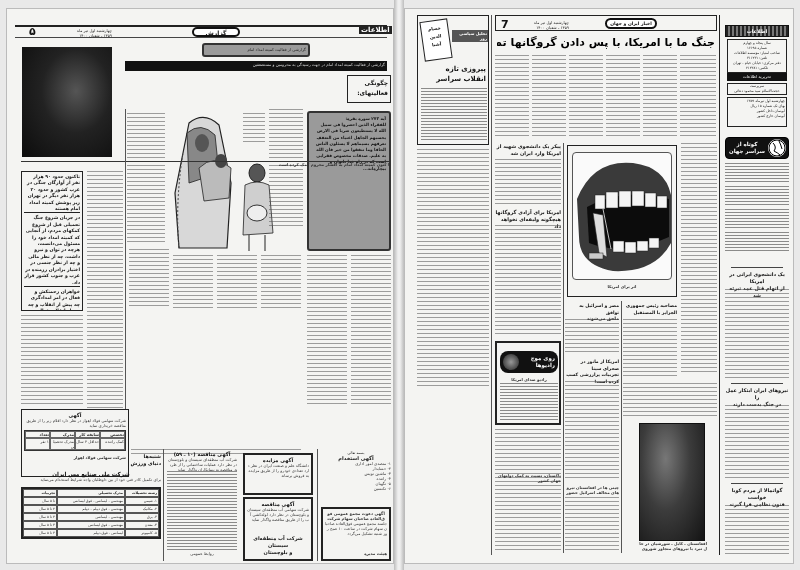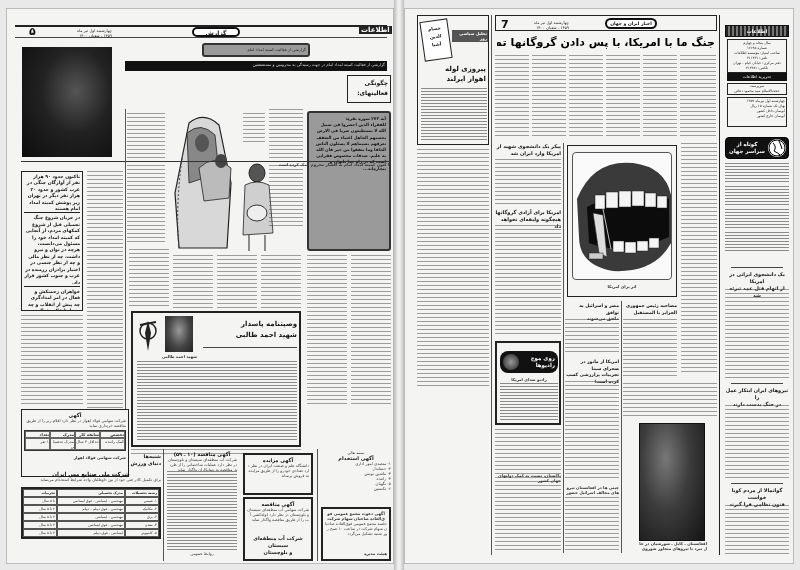--- a/index.html
+++ b/index.html
@@ -92,37 +92,20 @@
   <div class="abs lines" style="left:80px;top:162px;width:36px;height:240px;"></div>
   <div class="vrule" style="left:118px;top:100px;height:300px;"></div>
   <div class="abs lines" style="left:122px;top:240px;width:40px;height:60px;"></div>
   <div class="abs lines" style="left:166px;top:246px;width:40px;height:54px;"></div>
   <div class="abs lines" style="left:210px;top:246px;width:40px;height:54px;"></div>
   <div class="abs lines" style="left:254px;top:246px;width:40px;height:54px;"></div>
   <div class="abs lines" style="left:300px;top:246px;width:40px;height:150px;"></div>
   <div class="abs lines" style="left:344px;top:246px;width:40px;height:150px;"></div>
   <div class="abs lines" style="left:14px;top:306px;width:62px;height:90px;"></div>
 
-  <div class="abs box thick" style="left:124px;top:302px;width:170px;height:136px;">
-    <div class="abs" style="left:4px;top:6px;width:22px;height:34px;">
-      <svg width="22" height="34" viewBox="0 0 22 34">
-          <path d="M11 2 L14 14 L11 32 L8 14 Z" fill="#222"></path>
-          <circle cx="11" cy="12" r="8" fill="none" stroke="#222" stroke-width="1.5"></circle>
-          <path d="M3 6 L19 3" stroke="#222" stroke-width="2"></path>
-        </svg>
-    </div>
-    <div class="abs photo-dark" style="left:32px;top:3px;width:28px;height:36px;background:radial-gradient(ellipse at 50% 40%,#999 0%,#444 55%,#222 100%);"></div>
-    <div class="abs rtl txt" style="left:28px;top:41px;width:36px;font-weight:bold;">شهید احمد طالبی</div>
-    <div class="abs rtl" style="left:70px;top:6px;width:94px;font-size:7px;line-height:11px;font-weight:bold;">
-      <div>وصیتنامه پاسدار</div>
-      <div>شهید احمد طالبی</div>
-    </div>
-    <div class="hrule" style="left:70px;top:34px;width:94px;"></div>
-    <div class="abs lines dense" style="left:4px;top:48px;width:160px;height:80px;"></div>
-  </div>
   <div class="abs lines" style="left:124px;top:440px;width:170px;height:8px;"></div>
 
   <div class="abs box rtl" style="left:14px;top:400px;width:108px;height:68px;padding:2px;">
     <div style="text-align:center;font-size:5px;font-weight:bold;">آگهی</div>
     <div class="txt" style="height:10px;">شرکت سهامی فولاد اهواز در نظر دارد اقلام زیر را از طریق مناقصه خریداری نماید</div>
     <div style="display:grid;grid-template-columns:repeat(4,1fr);border:1px solid #333;margin-top:2px;">
       <div class="txt" style="border:1px solid #666;font-weight:bold;">تخصص</div>
       <div class="txt" style="border:1px solid #666;font-weight:bold;">سابقه کار</div>
       <div class="txt" style="border:1px solid #666;font-weight:bold;">مدرک</div>
       <div class="txt" style="border:1px solid #666;font-weight:bold;">تعداد</div>
@@ -208,22 +191,22 @@
 <div class="page right">
 
   <div class="abs box" style="left:12px;top:6px;width:72px;height:130px;">
     <div class="abs" style="left:4px;top:4px;width:28px;height:40px;background:#fff;border:1px solid #222;transform:rotate(-8deg);font-size:4.5px;font-weight:bold;text-align:center;line-height:8px;padding-top:4px;">
       <div>حسام</div>
       <div>الدین</div>
       <div>آشنا</div>
     </div>
     <div class="abs rtl" style="left:34px;top:14px;width:36px;font-size:4px;font-weight:bold;background:#555;color:#fff;padding:1px;">تحلیل سیاسی روز</div>
     <div class="abs rtl" style="left:2px;top:48px;width:66px;font-size:7px;font-weight:bold;line-height:10px;">
-      <div>پیروزی لوله</div>
-      <div>اهواز ایرلند</div>
+      <div>پیروزی تازه</div>
+      <div>انقلاب سراسر</div>
     </div>
     <div class="abs lines dense" style="left:3px;top:72px;width:66px;height:54px;"></div>
   </div>
   <div class="vrule" style="left:86px;top:6px;height:540px;"></div>
   <div class="abs lines" style="left:12px;top:140px;width:72px;height:240px;"></div>
 
   <div class="abs box" style="left:90px;top:6px;width:222px;height:16px;border-width:1px;"></div>
   <div class="abs pageno" style="left:96px;top:9px;">7</div>
   <div class="abs dateline rtl" style="left:112px;top:11px;width:52px;">
     <div>چهارشنبه اول تیر ماه</div>

